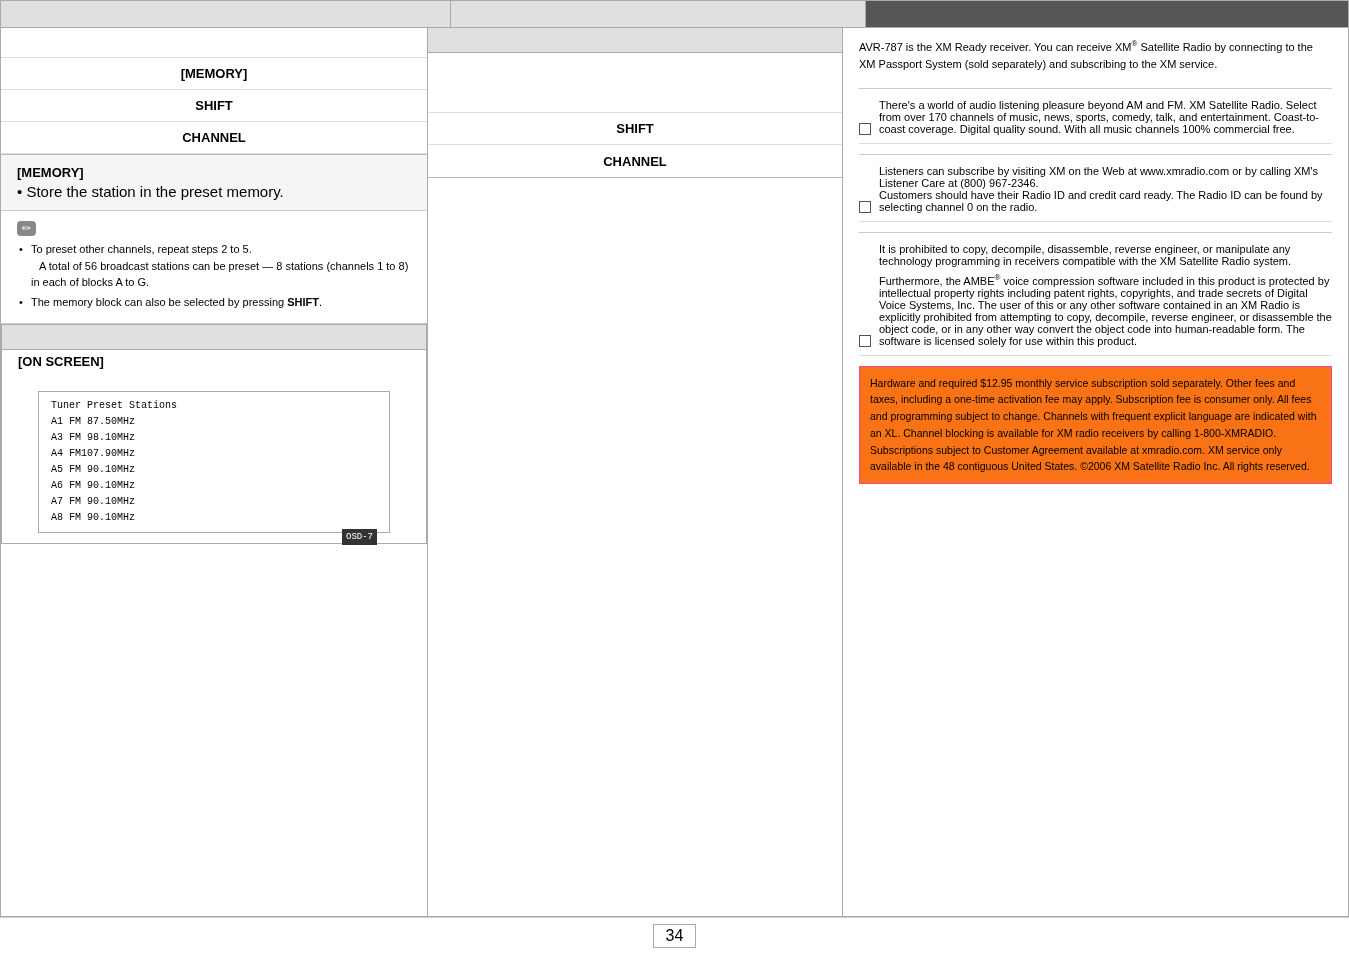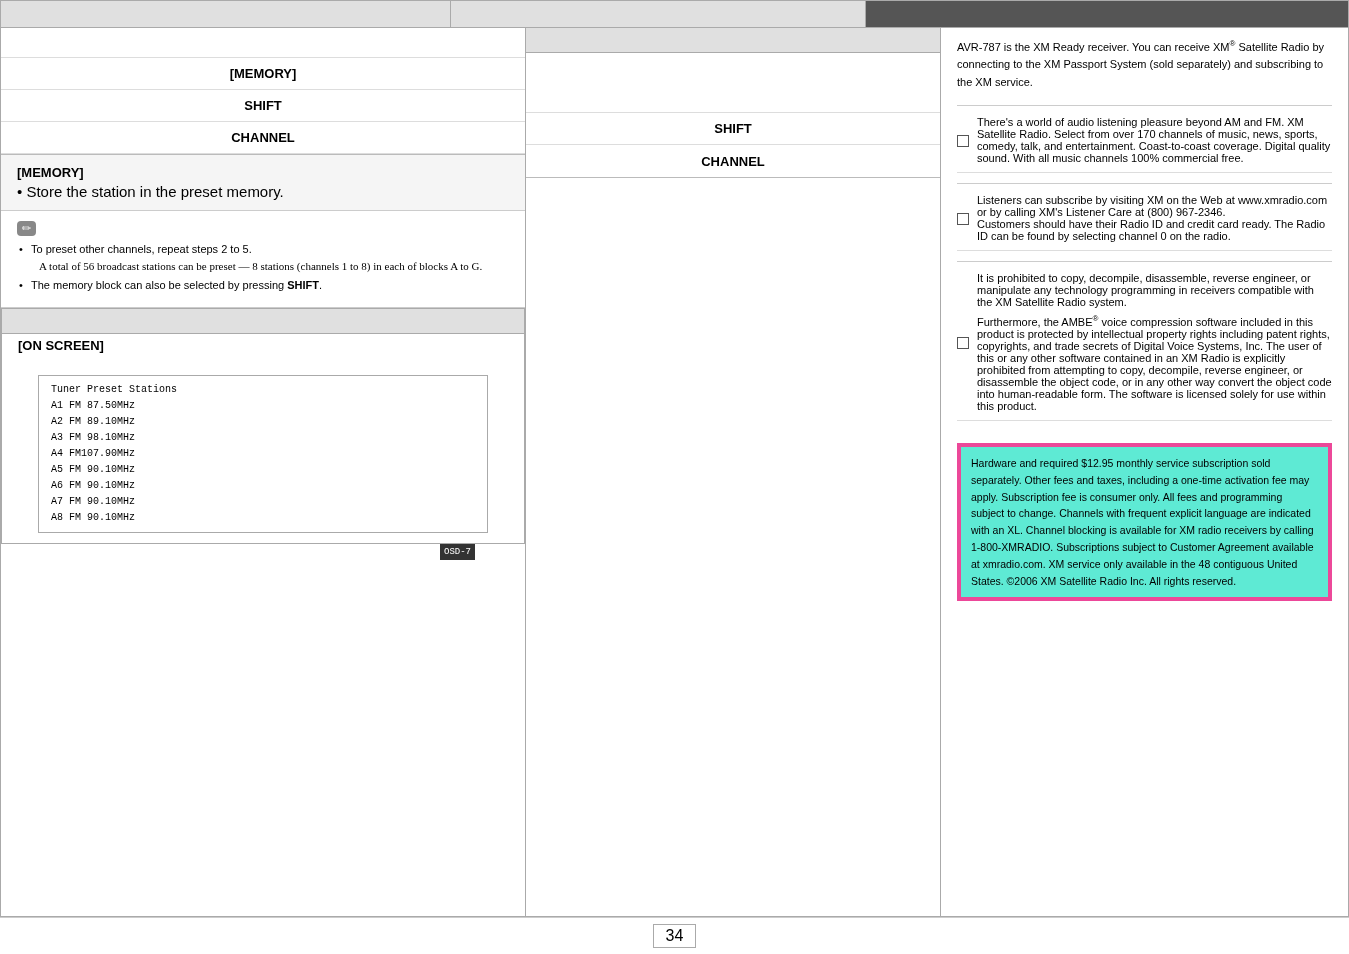--- a/index.html
+++ b/index.html
@@ -39,21 +39,21 @@
     }
 
     
     .main-content {
       display: flex;
       flex: 1;
     }
 
     
     .left-col {
-      width: 526px;
+      width: 428px;
       border-right: 1px solid #aaa;
       border-left: 1px solid #aaa;
       border-bottom: 1px solid #aaa;
     }
 
     .step-section {
       border-bottom: 1px solid #bbb;
     }
 
     .step-row {
@@ -146,21 +146,21 @@
       font-family: 'Courier New', monospace;
       font-size: 10px;
       line-height: 1.6;
     }
     .on-screen-display .osd-tag {
       background: #333;
       color: #fff;
       font-size: 9px;
       padding: 1px 4px;
       display: inline-block;
-      margin-top: 18px;
+      margin-top: 3px;
       float: right;
     }
 
     
     .mid-col {
       width: 415px;
       border-right: 1px solid #aaa;
       border-bottom: 1px solid #aaa;
     }
     .mid-top-bar {
@@ -196,45 +196,45 @@
     .right-section {
       margin-bottom: 14px;
     }
     .right-section p {
       font-size: 11px;
       line-height: 1.6;
       margin-bottom: 4px;
     }
     .right-checkbox {
       display: flex;
-      align-items: center;
+      align-items: flex-end;
       margin-bottom: 6px;
       padding-bottom: 8px;
       border-bottom: 1px solid #ddd;
     }
     .right-checkbox .checkbox-icon {
       width: 12px;
       height: 12px;
       border: 1px solid #555;
       margin-right: 8px;
       margin-top: 2px;
       flex-shrink: 0;
     }
     .right-section-divider {
       border-top: 1px solid #ccc;
       margin: 10px 0;
     }
 
     .disclaimer-box {
-      border: 4px solid #ec4899;
+      border: 1px solid #ec4899;
       padding: 8px 10px;
       font-size: 10.5px;
       line-height: 1.6;
-      margin-top: 22px;
-      background: #5eead4;
+      margin-top: 10px;
+      background: #f97316;
     }
 
     
     .page-number {
       text-align: center;
       padding: 6px;
       font-size: 16px;
       border-top: 1px solid #ccc;
     }
     .page-num-box {
@@ -278,36 +278,35 @@
       <div class="mem-title">[MEMORY]</div>
       <div class="mem-desc">• Store the station in the preset memory.</div>
     </div>
 
     <div class="note-section">
       <span class="note-icon">✏</span>
       <ul>
         <li>
           <span>To preset other channels, repeat steps 2 to 5.</span>
           <br>
-          <span style="padding-left:8px;font-family:Liberation Serif, serif;">A total of 56 broadcast stations can be preset — 8 stations (channels 1 to 8) in each of blocks A to G.</span>
+          <span style="padding-left:8px;">A total of 56 broadcast stations can be preset — 8 stations (channels 1 to 8) in each of blocks A to G.</span>
         </li>
         <li>
           The memory block can also be selected by pressing <strong>SHIFT</strong>.
         </li>
       </ul>
     </div>
 
     <div class="on-screen-section">
       <div class="on-screen-header"></div>
       <div class="on-screen-title">[ON SCREEN]</div>
       <div class="on-screen-body">
         <div class="on-screen-display">
           <div>  Tuner Preset Stations</div>
           <div>A1 FM  87.50MHz</div>
-          <div>A2 FM  89.10MHz</div>
           <div>A3 FM  98.10MHz</div>
           <div>A4 FM107.90MHz</div>
           <div>A5 FM  90.10MHz</div>
           <div>A6 FM  90.10MHz</div>
           <div>A7 FM  90.10MHz</div>
           <div>A8 FM  90.10MHz</div>
           <div style="text-align:right;">
             <span class="osd-tag" style="background:#333;color:#fff;font-size:9px;padding:1px 4px;">OSD-7</span>
           </div>
         </div>

